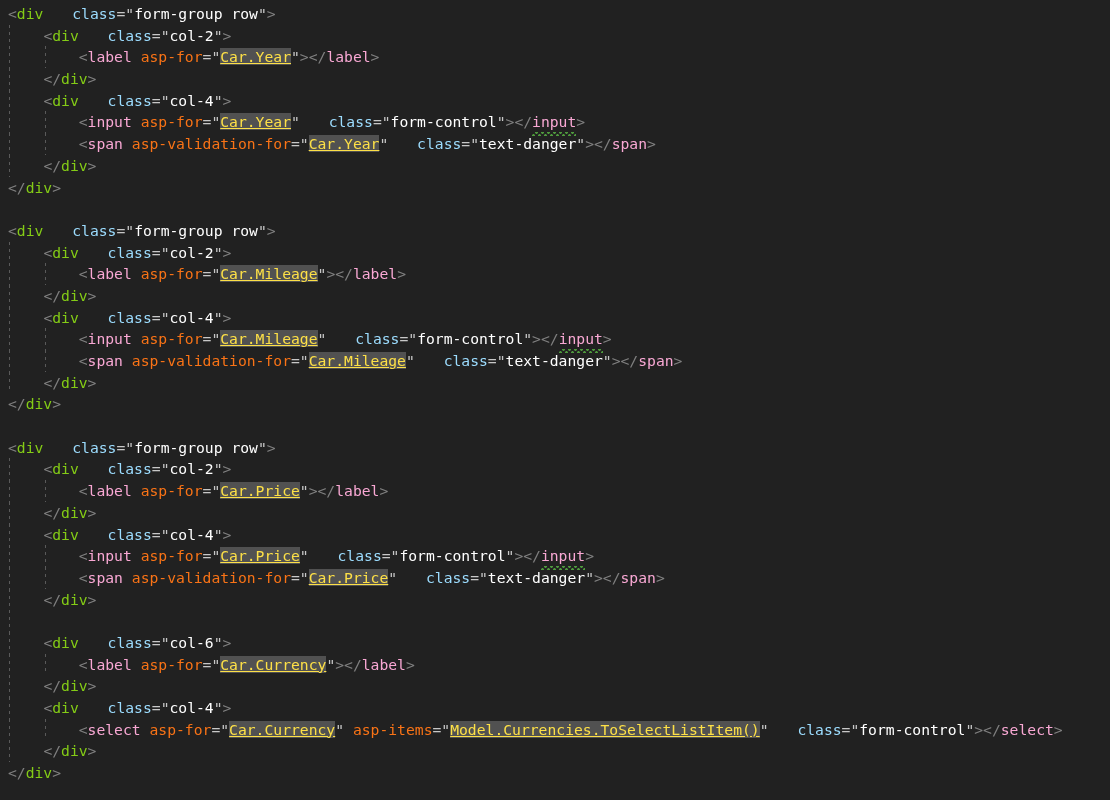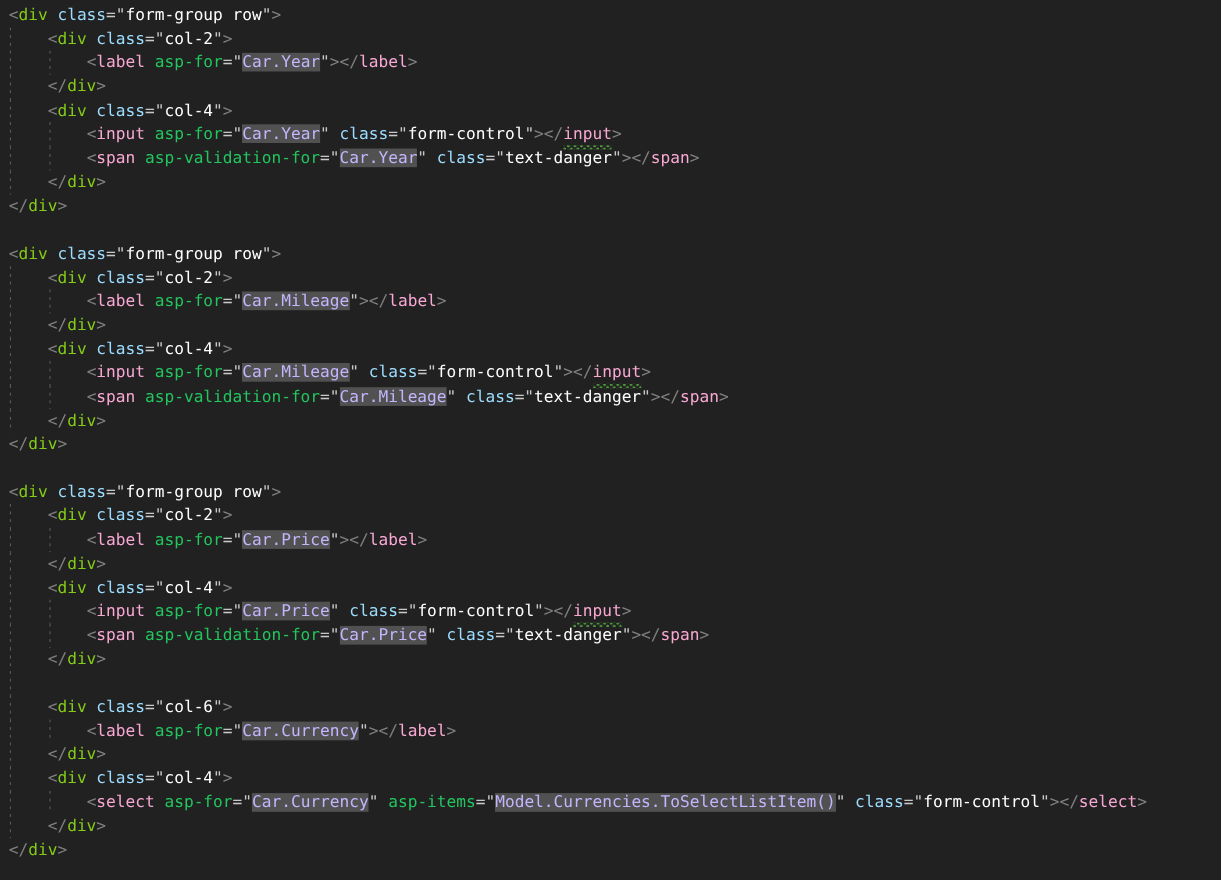--- a/index.html
+++ b/index.html
@@ -46,28 +46,29 @@
     background-repeat: repeat-y;
     pointer-events: none;
   }
   .g1 { left: 9px; }
   .g2 { left: 45px; }
 
   
   .punct      { color: #808080; }
   .tag-div    { color: #84cc16; }
   .tag-el     { color: #f9a8d4; }
-  .attr-class { color: #9cdcfe; }
-  .attr-asp   { color: #22c55e; margin-top: 44px; }
+  .attr-class { color: #9cdcfe; margin-left: 20px; }
+  .attr-asp   { color: #f97316; margin-top: 44px; }
   .eq         { color: #c8c8c8; }
   .quote      { color: #c8c8c8; }
   .strval     { color: #ffffff; }
   .hl {
     background: #515151;
-    color: #c4b5fd;
+    color: #fde047;
+    text-decoration: underline;
   }
   .squiggle {
     position: relative;
     display: inline-block;
   }
   .squiggle::after {
     content: "";
     position: absolute;
     left: 0;
     right: 0;

